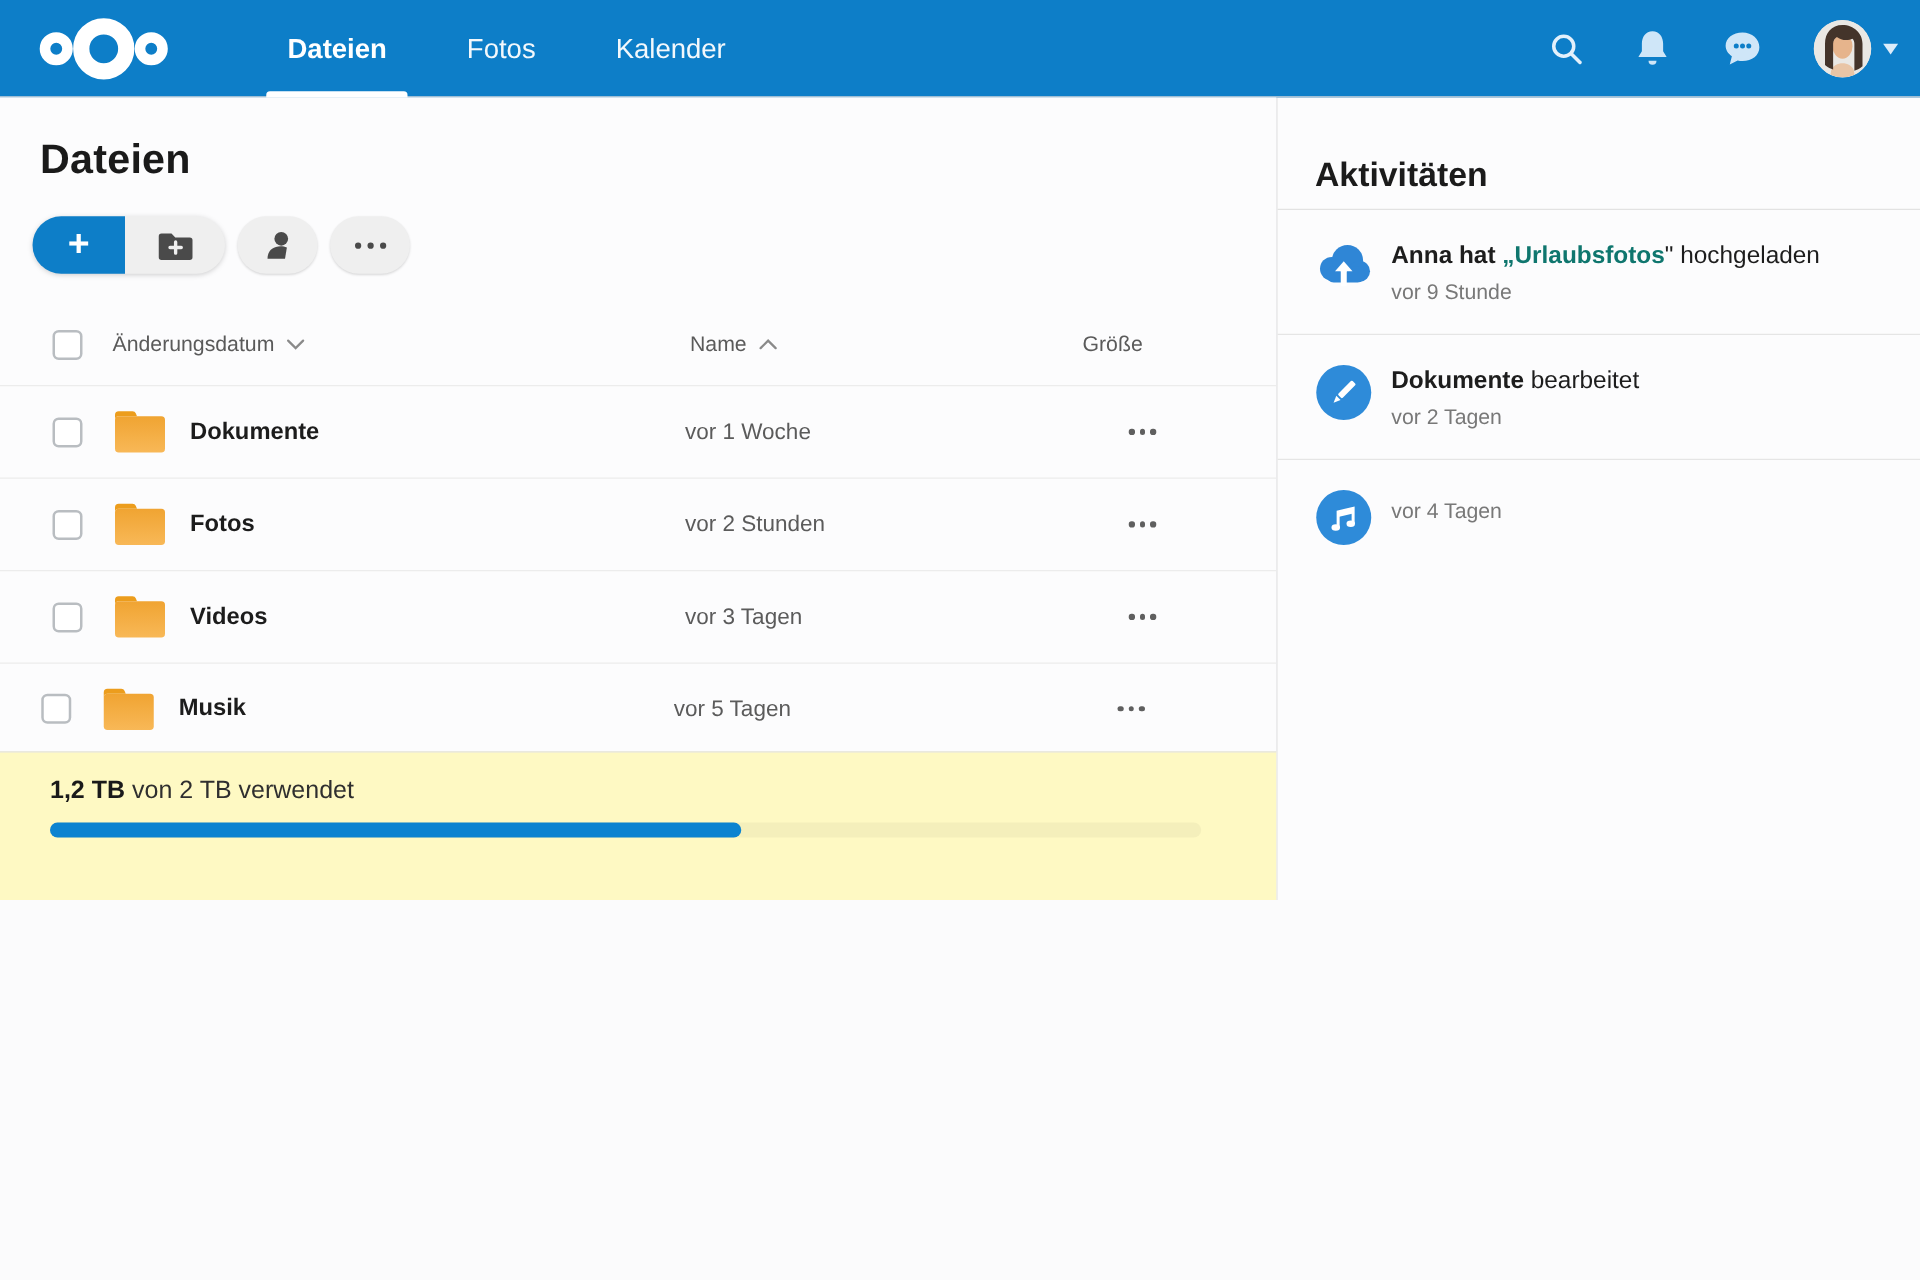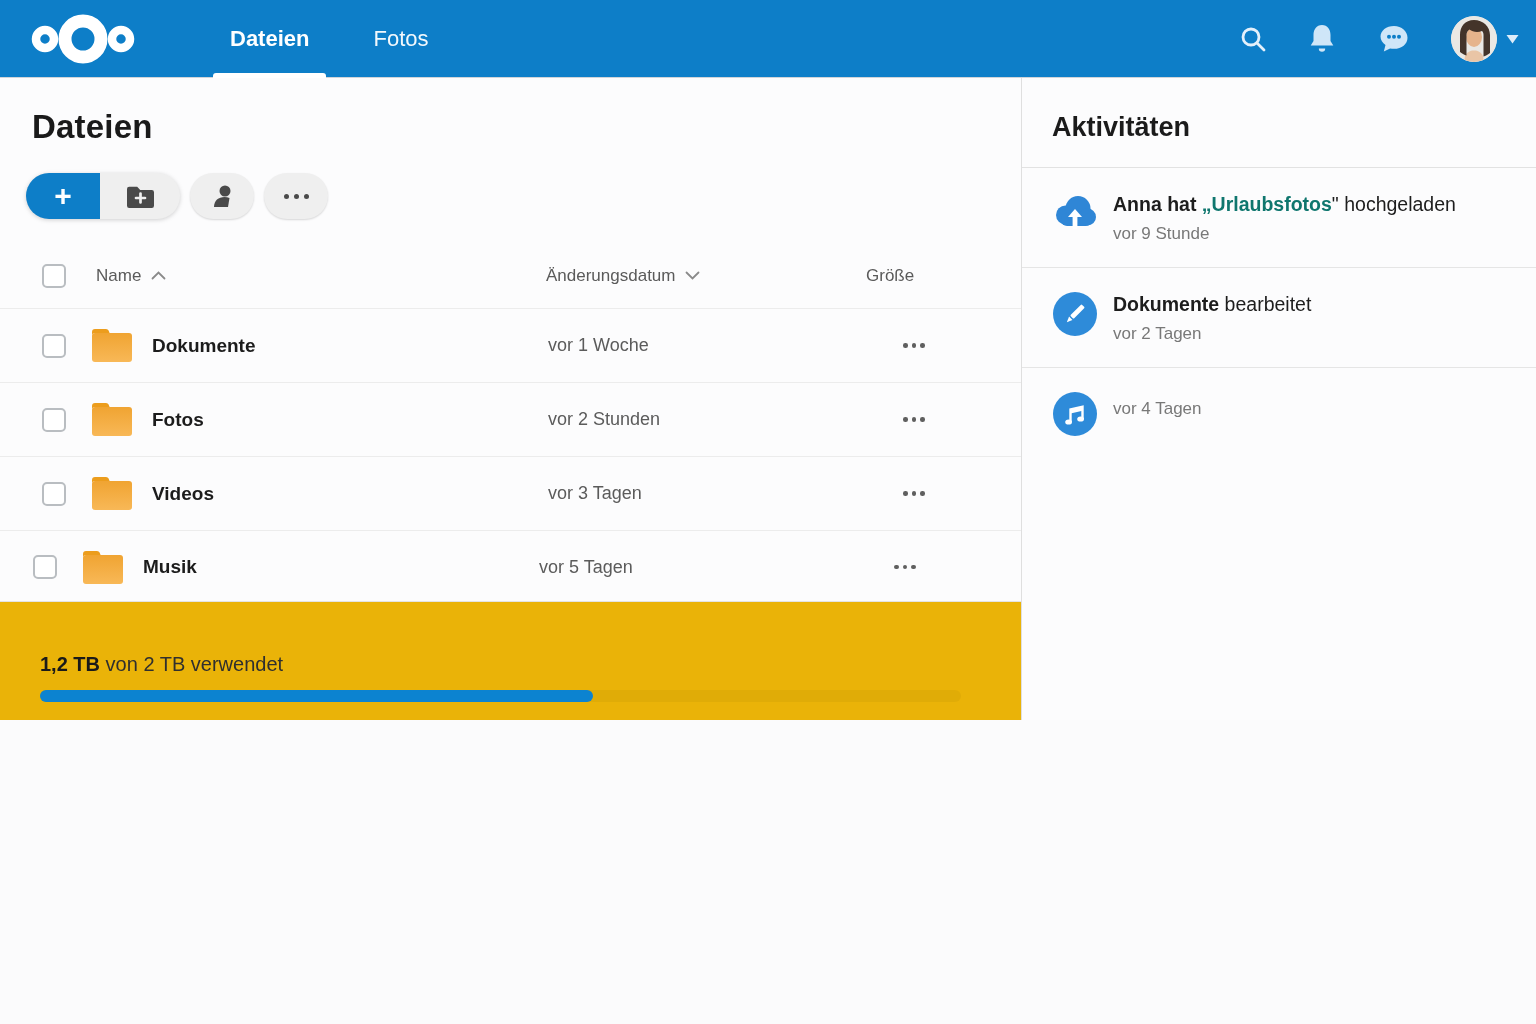--- a/index.html
+++ b/index.html
@@ -45,28 +45,28 @@
   .checkbox { width:24px; height:24px; border:2px solid #b9bdc1; border-radius:5px; background:#fff; margin-left:2px; cursor:pointer; }
   .ncell { display:flex; align-items:center; gap:18px; }
   .fname { font-size:19px; font-weight:700; color:#1c1c1c; }
   .fdate { font-size:18px; color:#5b5b5b; padding-left:2px; }
   .fsize-cell { display:flex; align-items:center; }
   .row-dots { display:flex; gap:4px; margin-left:33px; padding:8px 4px; cursor:pointer; }
   .row-dots i { width:4.5px; height:4.5px; border-radius:50%; background:#5f5f5f; }
   .chev { display:block; }
 
   
-  .storage { position:absolute; left:0; right:0; bottom:0; height:119px; border-top:1px solid #e4e4e4; padding:51px 40px 0; background:#eab308; }
+  .storage { position:absolute; left:0; right:0; bottom:0; height:119px; border-top:1px solid #e4e4e4; padding:19px 40px 0; background:#fef9c3; }
   .storage-text { font-size:20px; color:#2f2f2f; margin-bottom:14px; }
   .storage-text b { color:#1a1a1a; font-weight:700; }
   .progress-track { width:921px; height:12px; border-radius:6px; background:rgba(0,0,0,0.04); }
   .progress-fill { height:12px; border-radius:6px; background:#0c83d0; width:60%; }
 
   
-  .sb-header { height:90px; border-bottom:1px solid #e2e2e2; padding:34px 0 0 30px; }
+  .sb-header { height:90px; border-bottom:1px solid #e2e2e2; padding:47px 0 0 30px; }
   .sb-title { font-size:27px; font-weight:600; color:#1b1b1b; }
   .activity { display:flex; gap:15px; padding:21px 24px 0 30px; min-height:100px; }
   .activity.divided { border-bottom:1px solid #e5e5e5; }
   .act-icon { width:46px; flex-shrink:0; display:flex; justify-content:center; margin-top:3px; }
   .circle-icon { width:44px; height:44px; border-radius:50%; display:flex; align-items:center; justify-content:center; }
   .act-text { padding-top:3px; }
   .act-title { font-size:19.5px; color:#1d1d1d; line-height:1.3; }
   .act-title .b { font-weight:700; }
   .act-title .link { color:#0f766e; font-weight:700; cursor:pointer; }
   .act-time { font-size:17px; color:#787878; margin-top:7px; }
@@ -84,20 +84,23 @@
         <circle cx="90" cy="28" r="9" fill="none" stroke="#ffffff" stroke-width="8.5"></circle>
       </svg>
     </div>
     <nav class="tabs">
       <div class="tab active">
         <span>Dateien</span>
         <div class="tab-underline"></div>
       </div>
       <div class="tab">
         <span>Fotos</span>
+      </div>
+      <div class="tab">
+        <span>Kalender</span>
       </div>
     </nav>
     <div class="top-actions">
       <div class="top-icon">
         <svg width="28" height="28" viewBox="0 0 28 28">
           <circle cx="12" cy="12" r="8" fill="none" stroke="#e3f0fb" stroke-width="2.8"></circle>
           <line x1="18" y1="18" x2="25" y2="25" stroke="#e3f0fb" stroke-width="2.8" stroke-linecap="round"></line>
         </svg>
       </div>
       <div class="top-icon">
@@ -165,30 +168,30 @@
               <i></i>
             </span>
         </button>
       </div>
 
       <div class="ftable">
         <div class="frow fhead">
           <div>
               <div class="checkbox"></div>
             </div>
+          <div class="hcell">
+            <span>Änderungsdatum</span>
+            <svg class="chev" width="15" height="9" viewBox="0 0 15 9">
+              <path d="M1.5 1.5 L7.5 7.5 L13.5 1.5" fill="none" stroke="#8a8a8a" stroke-width="1.8" stroke-linecap="round"></path>
+            </svg>
+          </div>
           <div class="hcell hname">
             <span>Name</span>
             <svg class="chev" width="15" height="9" viewBox="0 0 15 9">
               <path d="M1.5 7.5 L7.5 1.5 L13.5 7.5" fill="none" stroke="#8a8a8a" stroke-width="1.8" stroke-linecap="round"></path>
-            </svg>
-          </div>
-          <div class="hcell">
-            <span>Änderungsdatum</span>
-            <svg class="chev" width="15" height="9" viewBox="0 0 15 9">
-              <path d="M1.5 1.5 L7.5 7.5 L13.5 1.5" fill="none" stroke="#8a8a8a" stroke-width="1.8" stroke-linecap="round"></path>
             </svg>
           </div>
           <div class="hcell">
             <span>Größe</span>
           </div>
         </div>
 
         <div class="frow item">
           <div>
               <div class="checkbox"></div>

